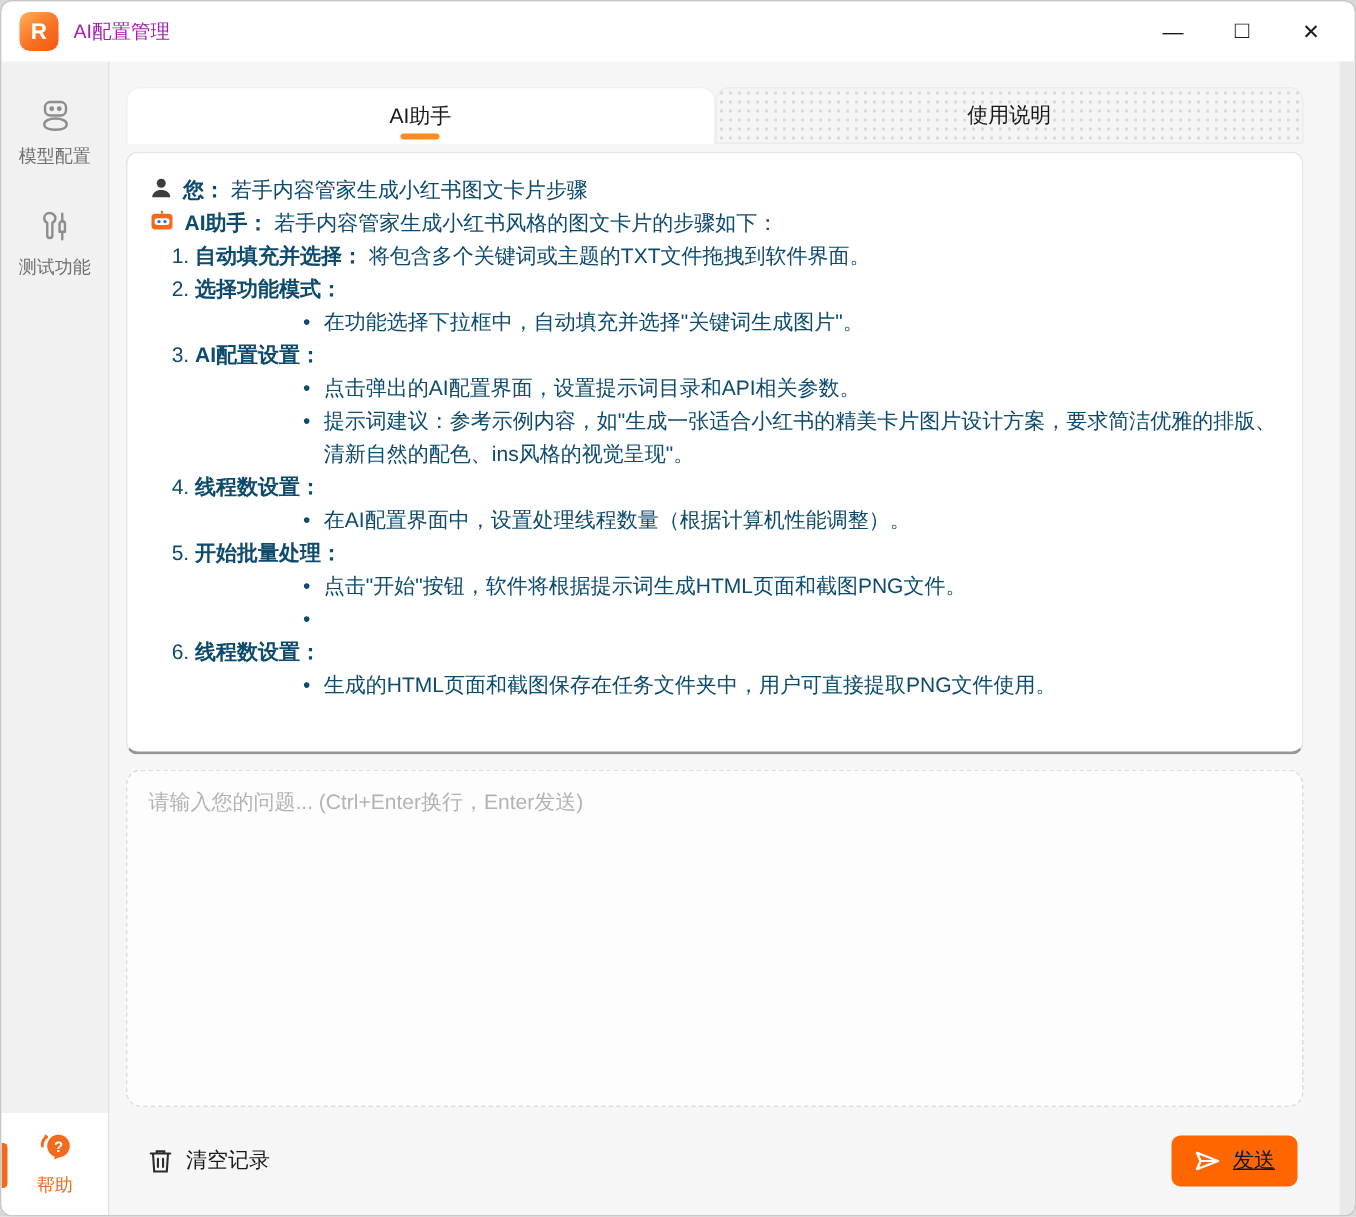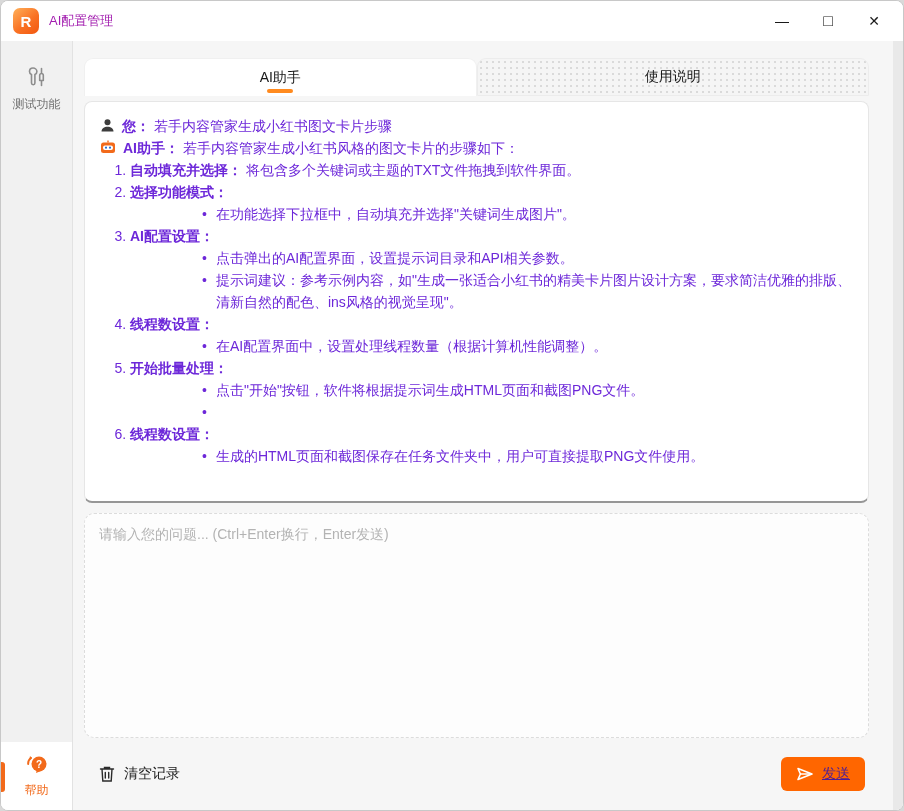--- a/index.html
+++ b/index.html
@@ -54,62 +54,73 @@
     background-size:6px 6px;
     border:1px solid #ececec;
   }
   .tab.active { background:#fff; border:1px solid #f0f0f0; border-bottom:none; z-index:2; }
   .tab-indicator { position:absolute; bottom:3px; left:50%; transform:translateX(-50%);
     width:26px; height:4px; border-radius:2px; background:#ff8a1e; }
 
   
   .chat-card { margin-top:5px; margin-right:10px; height:402px; background:#fff;
     border:1px solid #e6e6e6; border-bottom:2px solid #969696; border-radius:8px;
-    padding:13px 15px; font-size:14px; color:#6d28d9; line-height:22px; overflow:hidden; }
+    padding:13px 15px; font-size:14px; color:#0c4a6e; line-height:22px; overflow:hidden; }
   .msg { display:flex; align-items:flex-start; gap:7px; }
   .msg .avatar { flex:0 0 auto; margin-top:3px; display:flex; }
   .msg b { font-weight:bold; }
   ol.steps { margin:0; padding-left:30px; }
   ol.steps > li { }
   .bullet { display:flex; gap:9px; padding-left:72px; }
   .bullet .dot { flex:0 0 auto; }
 
   
   .input-card { margin-top:10px; margin-right:10px; height:225px; background:#fdfdfd;
     border:1px dashed #dcdcdc; border-radius:10px; padding:4px 6px; }
   .input-card textarea { width:100%; height:100%; border:none; outline:none; resize:none;
     background:transparent; font:14px "Liberation Sans", sans-serif; color:#333; padding:8px; }
   .input-card textarea::placeholder { color:#b3b3b3; }
 
   
   .footer { display:flex; align-items:center; margin-top:14px; margin-right:10px; height:44px; }
   .clear-btn { display:flex; align-items:center; gap:9px; font-size:14px; color:#1a1a1a;
     cursor:pointer; padding-left:15px; background:none; border:none; font-family:inherit; }
   .send-btn { margin-left:auto; display:flex; align-items:center; gap:8px; height:34px;
-    padding:0 15px; background:#ff6600; color:#4c1d95; border:none; border-radius:6px;
+    padding:0 15px; background:#ff6600; color:#0f172a; border:none; border-radius:6px;
     font-size:14px; font-family:inherit; cursor:pointer; margin-right:4px;text-decoration:underline; }
 </style>
 </head>
 <body>
 
 <div class="window">
 
   <div class="titlebar">
     <div class="app-icon">R</div>
     <div class="win-title">AI配置管理</div>
     <div class="win-controls">
       <div class="win-btn">—</div>
       <div class="win-btn maxi">□</div>
       <div class="win-btn">✕</div>
     </div>
   </div>
 
   <div class="body-row">
 
     <div class="sidebar">
+      <div class="side-item">
+        <span class="side-icon">
+          <svg width="26" height="26" viewBox="0 0 26 26" fill="none" stroke="#8d8d8d" stroke-width="1.6" stroke-linecap="round">
+            <rect x="6" y="4" width="14" height="9" rx="3.5"></rect>
+            <circle cx="10.5" cy="8.5" r="0.8" fill="#8d8d8d"></circle>
+            <circle cx="15.5" cy="8.5" r="0.8" fill="#8d8d8d"></circle>
+            <path d="M5.5 19c0-2.5 3.3-4 7.5-4s7.5 1.5 7.5 4-3.3 3.5-7.5 3.5S5.5 21.5 5.5 19z"></path>
+          </svg>
+        </span>
+        <span>模型配置</span>
+      </div>
       <div class="side-item">
         <span class="side-icon">
           <svg width="26" height="26" viewBox="0 0 26 26" fill="none" stroke="#8d8d8d" stroke-width="1.6" stroke-linecap="round" stroke-linejoin="round">
             <path d="M9 4c-2 0-3.5 1.5-3.5 3.5 0 1.4.8 2.6 2 3.1V19a1.7 1.7 0 0 0 3.4 0v-8.4c1.2-.5 2-1.7 2-3.1C12.9 5.5 11 4 9 4z"></path>
             <path d="M10.5 6.5h-3v2h3z" fill="#f1f1f1" stroke="none"></path>
             <path d="M17.5 4.5v5M17.5 9.5c-1 0-1.8.8-1.8 1.8v5.2h3.6v-5.2c0-1-.8-1.8-1.8-1.8zM17.5 16.5v5"></path>
           </svg>
         </span>
         <span>测试功能</span>
       </div>

